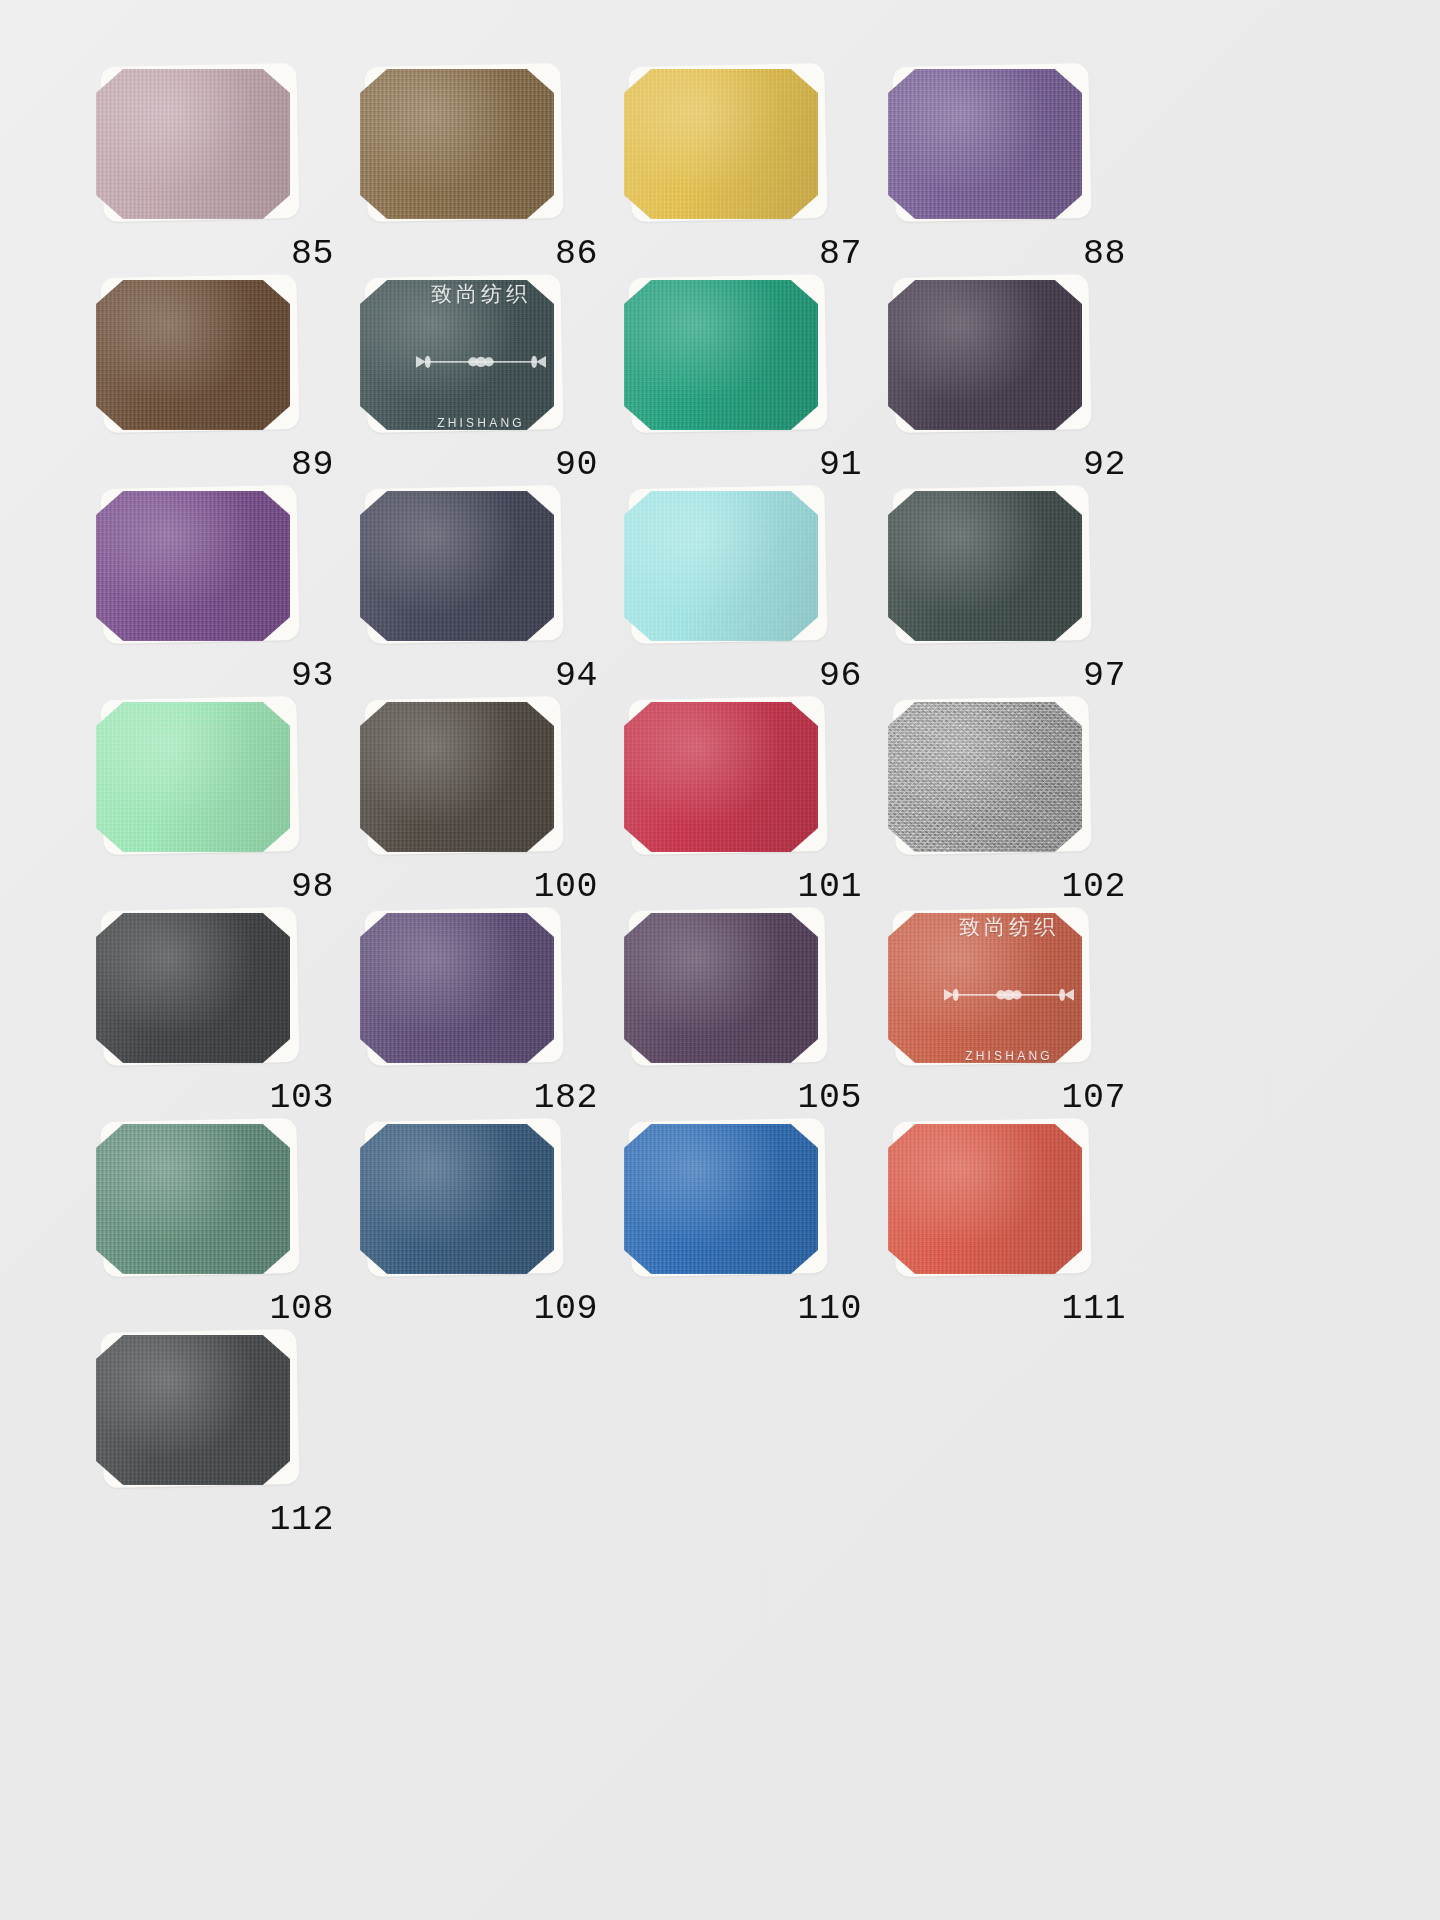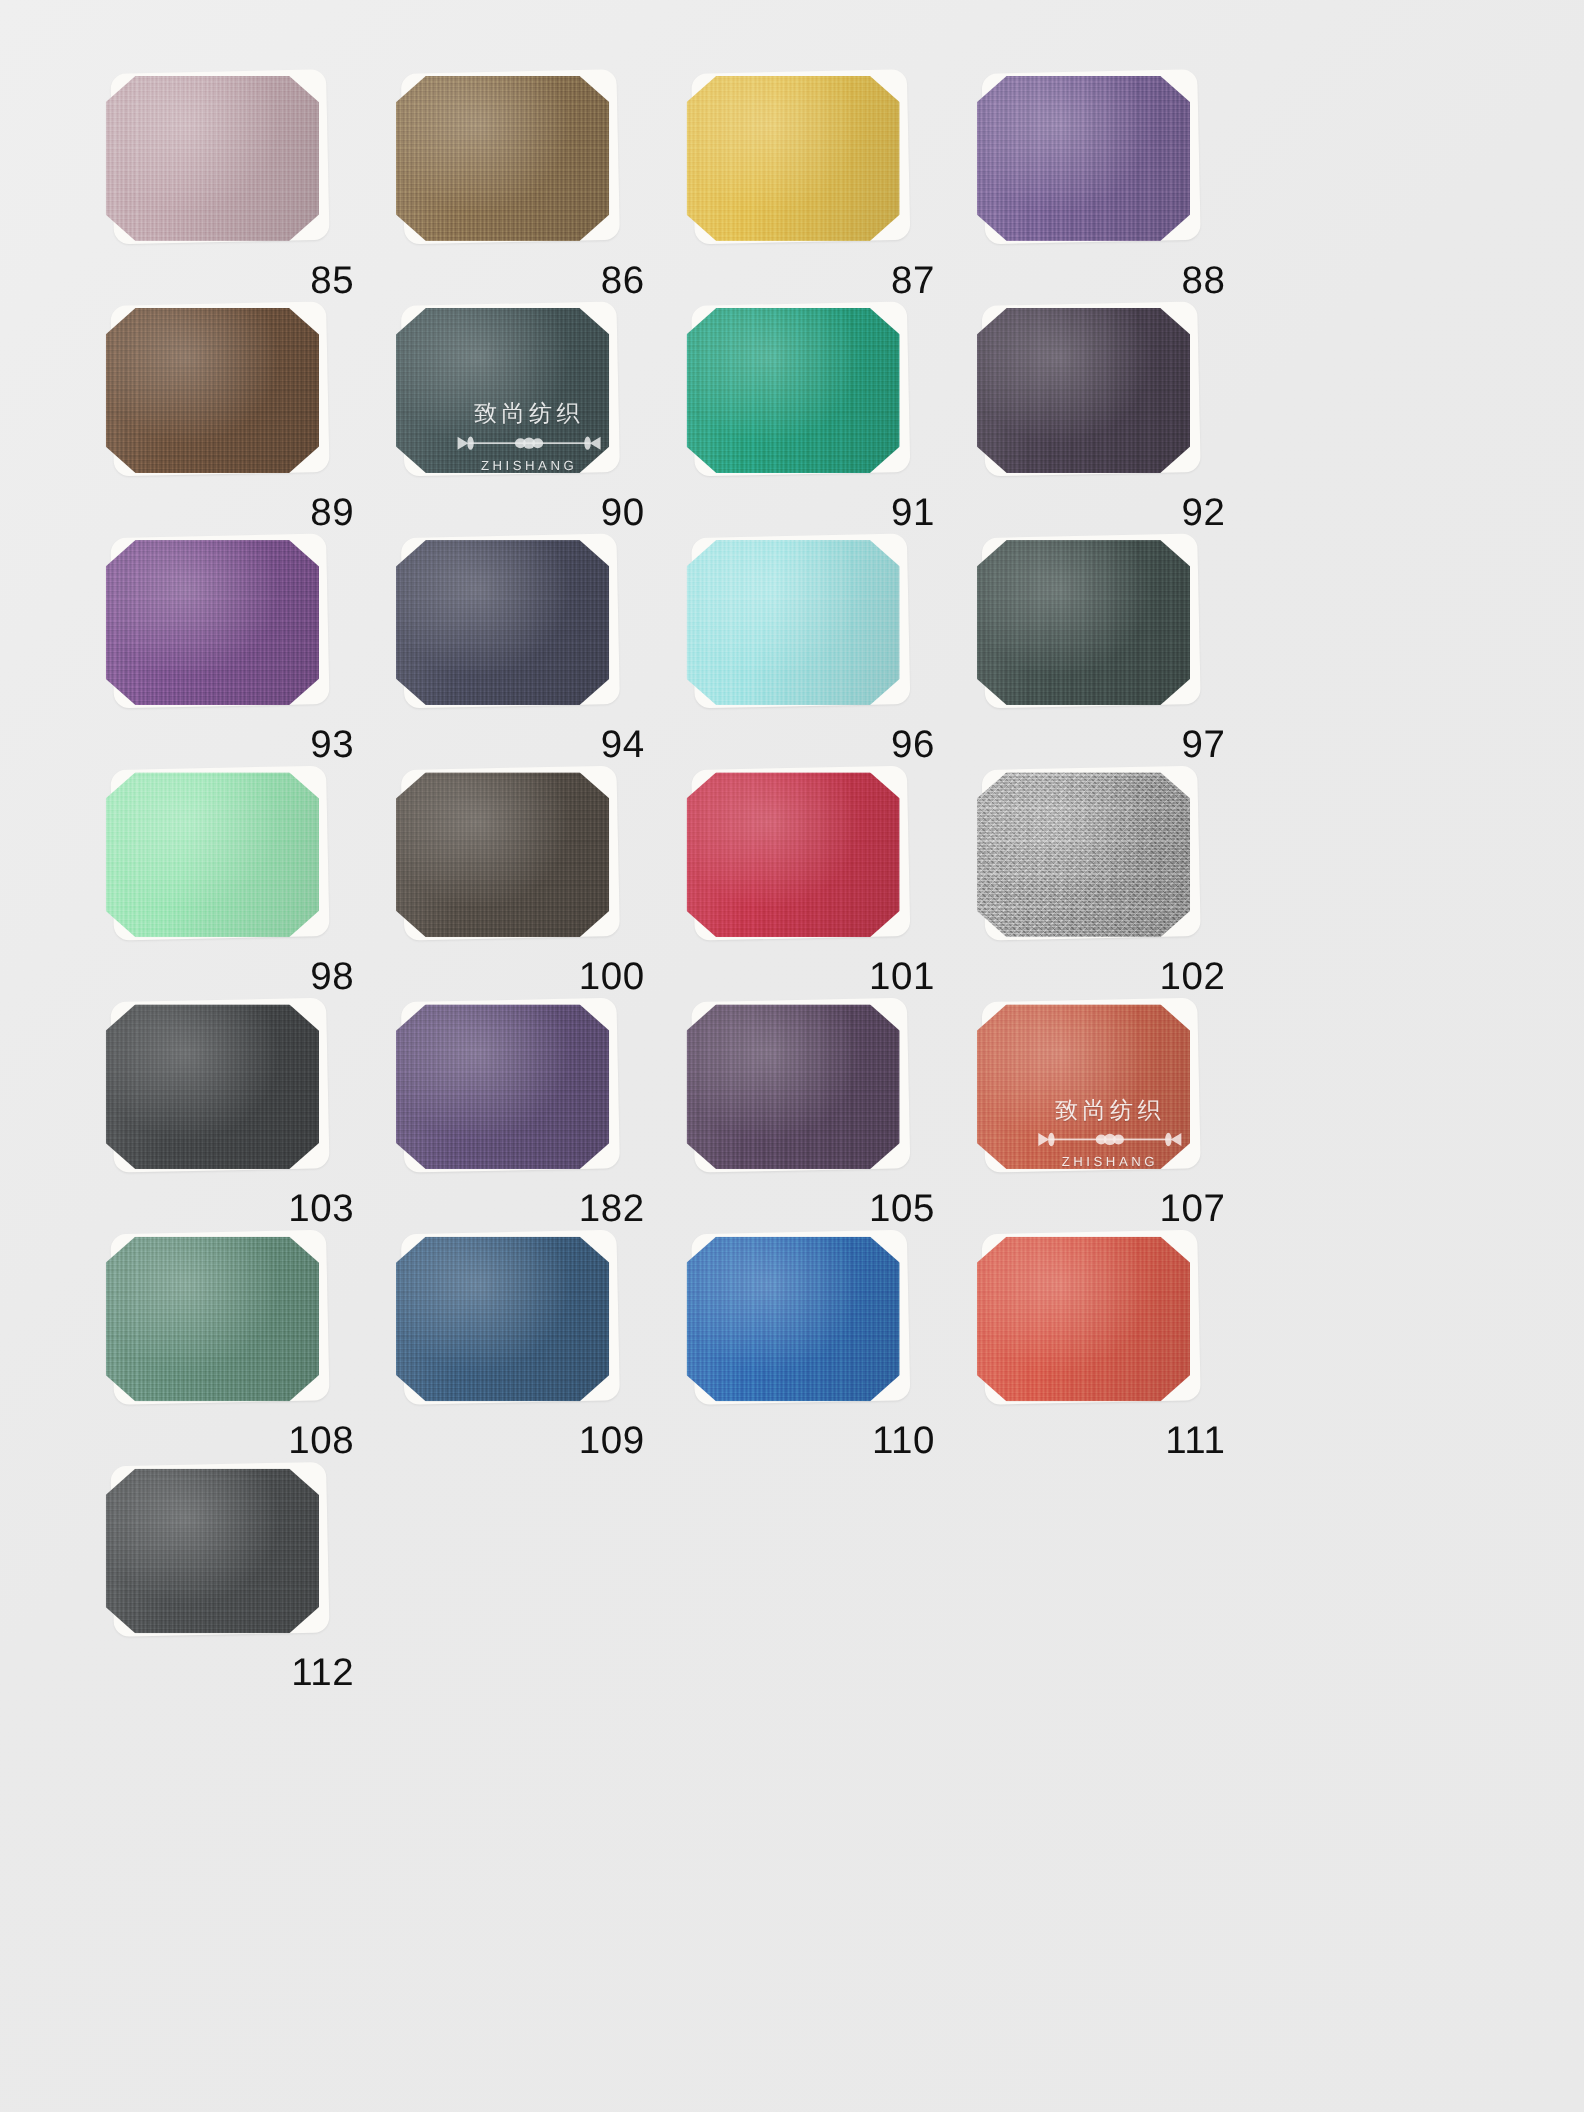--- a/index.html
+++ b/index.html
@@ -110,21 +110,21 @@
     mix-blend-mode: normal;
   }
 
   
   .logo {
     position: absolute;
     inset: 0;
     display: flex;
     flex-direction: column;
     align-items: center;
-    justify-content: flex-end;
+    justify-content: space-between;
     gap: 4px;
     color: rgba(255,255,255,0.86);
     pointer-events: none;
     padding-left: 48px;
   }
   .logo .cn {
     font-size: 21px;
     letter-spacing: 4px;
     font-family: "DejaVu Sans", "Liberation Sans", sans-serif;
     text-shadow: 0 1px 1px rgba(0,0,0,0.18);
@@ -136,25 +136,25 @@
     text-shadow: 0 1px 1px rgba(0,0,0,0.18);
   }
   .logo .divider {
     width: 138px;
     height: 18px;
     opacity: 0.88;
   }
 
   .num {
     position: absolute;
-    right: 30px;
+    right: 18px;
     bottom: -6px;
     font-size: 35px;
     color: #111;
-    font-family: Liberation Sans, sans-serif;
+    font-family: Liberation Mono, monospace;
     letter-spacing: 0.5px;
     line-height: 1;
     white-space: nowrap;
   }
 </style>
 </head>
 <body>
 
 <div id="sheet">
   <div class="grid" id="grid">

